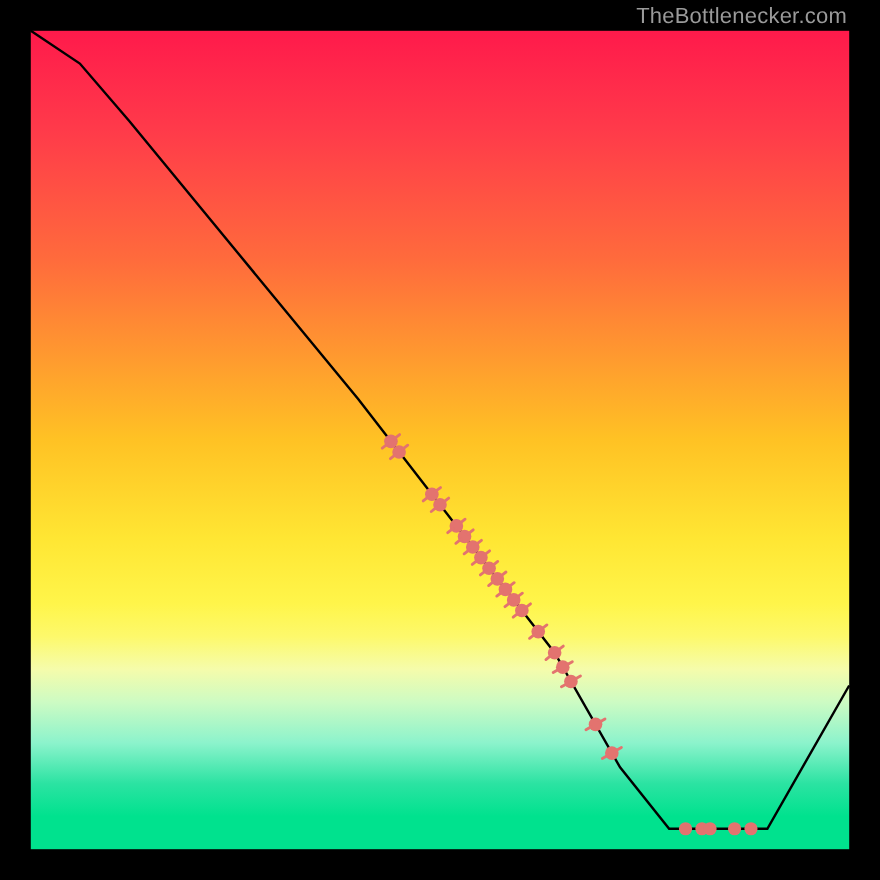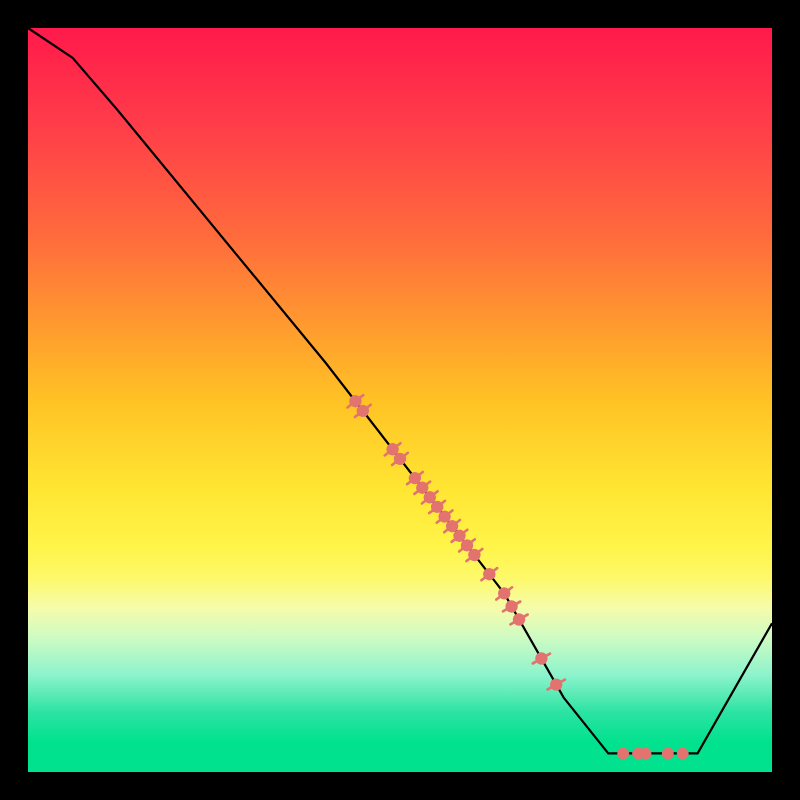--- a/index.html
+++ b/index.html
@@ -141,13 +141,14 @@
         </g>
       <g id="valley-markers">
           <circle cx="595.2" cy="725.4" r="6.0" class="marker"></circle>
           <circle cx="610.1" cy="725.4" r="6.0" class="marker"></circle>
           <circle cx="617.5" cy="725.4" r="6.0" class="marker"></circle>
           <circle cx="639.8" cy="725.4" r="6.0" class="marker"></circle>
           <circle cx="654.7" cy="725.4" r="6.0" class="marker"></circle>
         </g>
     </svg>
   </div>
+  <div class="attribution">TheBottlenecker.com</div>
 </div>
 
 </body></html>

